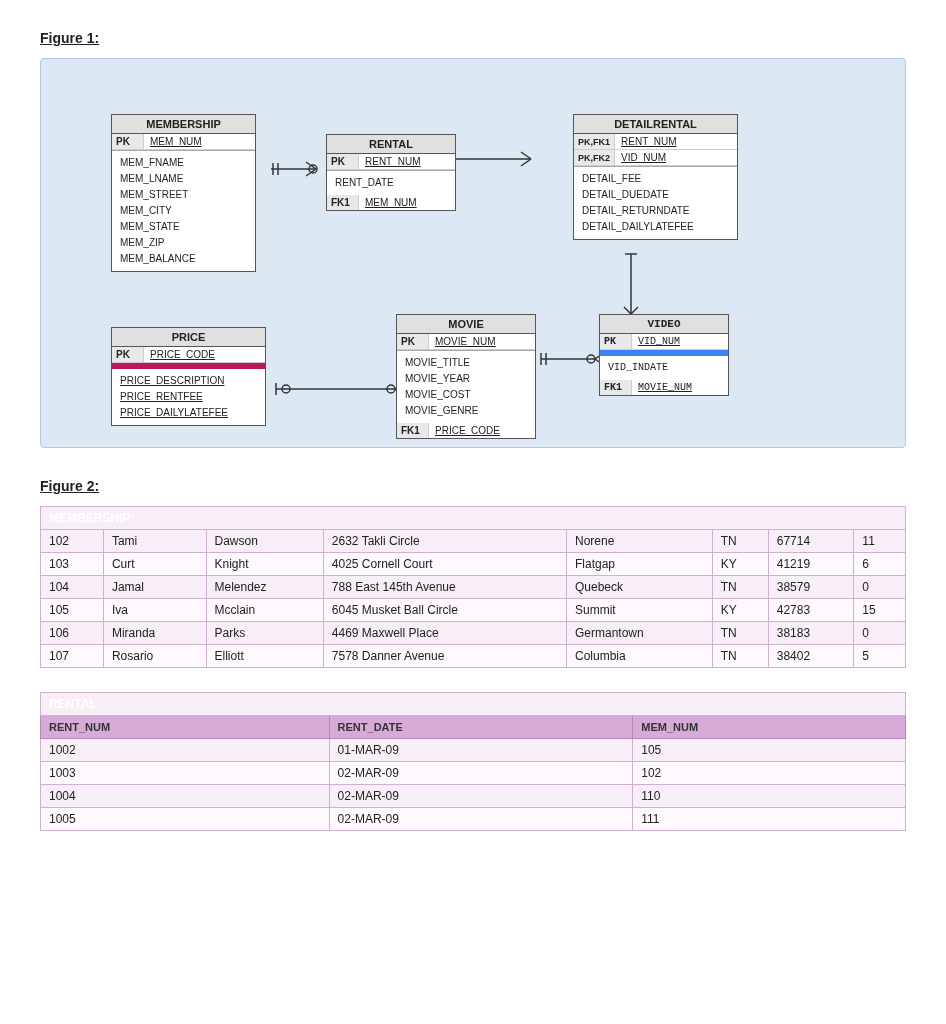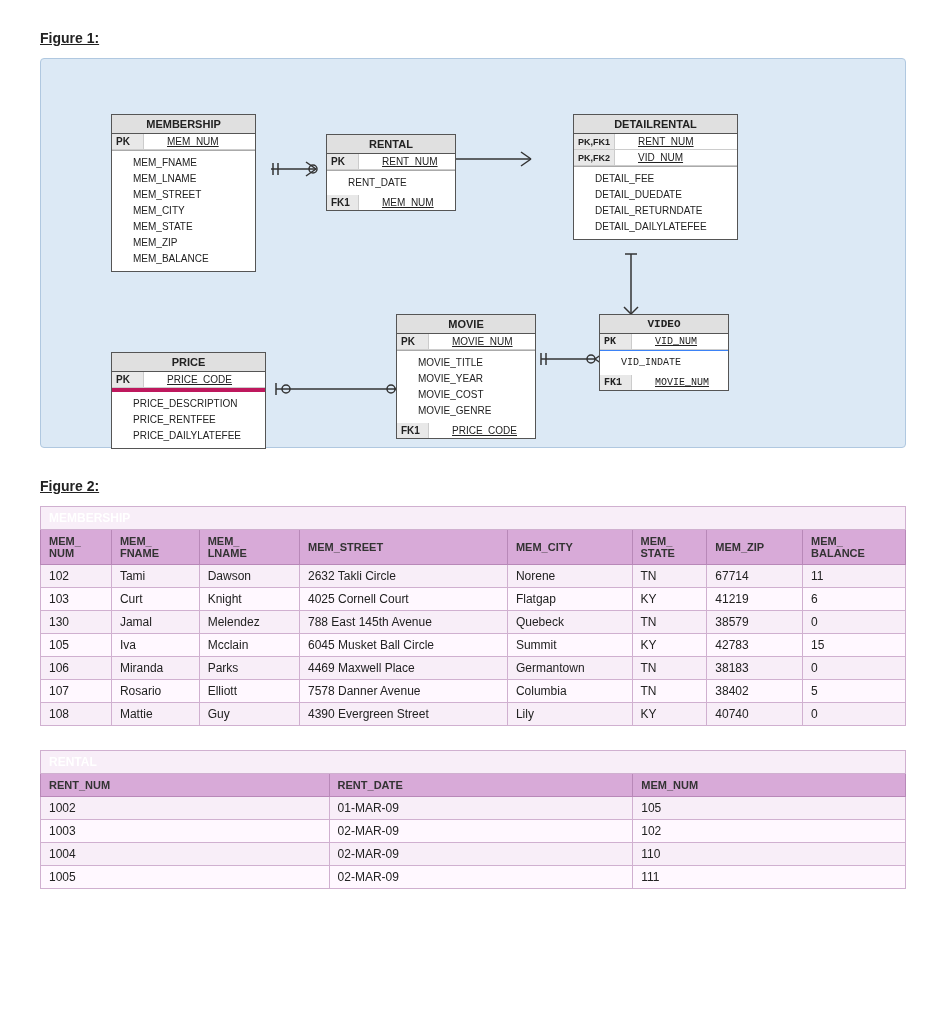--- a/index.html
+++ b/index.html
@@ -43,21 +43,20 @@
       font-weight: bold;
       padding: 3px 6px;
       border-bottom: 1px solid #555;
       font-size: 11px;
     }
 
     .erd-table-row {
       display: flex;
       border-bottom: 1px solid #ccc;
       align-items: stretch;
-      gap: 17px;
     }
 
     .erd-table-row:last-child {
       border-bottom: none;
     }
 
     .erd-key {
       background: #e8e8e8;
       padding: 2px 4px;
       font-size: 10px;
@@ -74,21 +73,21 @@
       display: flex;
       align-items: center;
       text-decoration: underline;
     }
 
     .erd-field.underlined {
       text-decoration: underline;
     }
 
     .erd-fields-block {
-      padding: 4px 21px;
+      padding: 4px 8px;
       font-size: 10px;
       line-height: 1.6;
     }
 
     .erd-fields-block .field-line {
       display: block;
     }
 
     
     .erd-svg {
@@ -244,21 +243,21 @@
       </div>
     </div>
   </div>
 
   <div class="erd-table" style="left:558px; top:255px; min-width:130px;font-family:Liberation Mono, monospace;">
     <div class="erd-table-title">VIDEO</div>
     <div class="erd-table-row">
       <div class="erd-key">PK</div>
       <div class="erd-field underlined">VID_NUM</div>
     </div>
-    <div style="border-top:1px solid #3b82f6;">
+    <div style="border-top:6px solid #3b82f6;">
       <div class="erd-fields-block">
         <span class="field-line">VID_INDATE</span>
       </div>
     </div>
     <div class="erd-table-row">
       <div class="erd-key">FK1</div>
       <div class="erd-field">MOVIE_NUM</div>
     </div>
   </div>
 
@@ -275,53 +274,43 @@
         <span class="field-line">MOVIE_COST</span>
         <span class="field-line">MOVIE_GENRE</span>
       </div>
     </div>
     <div class="erd-table-row">
       <div class="erd-key">FK1</div>
       <div class="erd-field">PRICE_CODE</div>
     </div>
   </div>
 
-  <div class="erd-table" style="left:70px; top:293px; min-width:155px;">
+  <div class="erd-table" style="left:70px; top:268px; min-width:155px;">
     <div class="erd-table-title">PRICE</div>
     <div class="erd-table-row">
       <div class="erd-key">PK</div>
       <div class="erd-field underlined">PRICE_CODE</div>
     </div>
-    <div style="border-top:4px solid #be185d;">
+    <div style="border-top:6px solid #be185d;text-decoration:underline;">
       <div class="erd-fields-block">
         <span class="field-line">PRICE_DESCRIPTION</span>
         <span class="field-line">PRICE_RENTFEE</span>
         <span class="field-line">PRICE_DAILYLATEFEE</span>
       </div>
     </div>
   </div>
 </div>
 
 <div class="figure-label">Figure 2:</div>
 
 <div class="figure2-section">
   <table class="db-table">
     <thead>
       <tr>
         <td colspan="8" class="db-table-title">MEMBERSHIP</td>
-      </tr>
-      <tr>
-        <th>MEM_<br>NUM</th>
-        <th>MEM_<br>FNAME</th>
-        <th>MEM_<br>LNAME</th>
-        <th>MEM_STREET</th>
-        <th>MEM_CITY</th>
-        <th>MEM_<br>STATE</th>
-        <th>MEM_ZIP</th>
-        <th>MEM_<br>BALANCE</th>
       </tr>
     </thead>
     <tbody id="membership-tbody">
     <tr>
           <td>102</td>
           <td>Tami</td>
           <td>Dawson</td>
           <td>2632 Takli Circle</td>
           <td>Norene</td>
           <td>TN</td>
@@ -332,21 +321,21 @@
           <td>103</td>
           <td>Curt</td>
           <td>Knight</td>
           <td>4025 Cornell Court</td>
           <td>Flatgap</td>
           <td>KY</td>
           <td>41219</td>
           <td>6</td>
         </tr>
         <tr>
-          <td>130</td>
+          <td>104</td>
           <td>Jamal</td>
           <td>Melendez</td>
           <td>788 East 145th Avenue</td>
           <td>Quebeck</td>
           <td>TN</td>
           <td>38579</td>
           <td>0</td>
         </tr>
         <tr>
           <td>105</td>
@@ -370,30 +359,20 @@
         </tr>
         <tr>
           <td>107</td>
           <td>Rosario</td>
           <td>Elliott</td>
           <td>7578 Danner Avenue</td>
           <td>Columbia</td>
           <td>TN</td>
           <td>38402</td>
           <td>5</td>
-        </tr>
-        <tr>
-          <td>108</td>
-          <td>Mattie</td>
-          <td>Guy</td>
-          <td>4390 Evergreen Street</td>
-          <td>Lily</td>
-          <td>KY</td>
-          <td>40740</td>
-          <td>0</td>
         </tr>
       </tbody>
   </table>
 </div>
 
 <div class="figure2-section">
   <table class="db-table">
     <thead>
       <tr>
         <td colspan="3" class="db-table-title">RENTAL</td>

